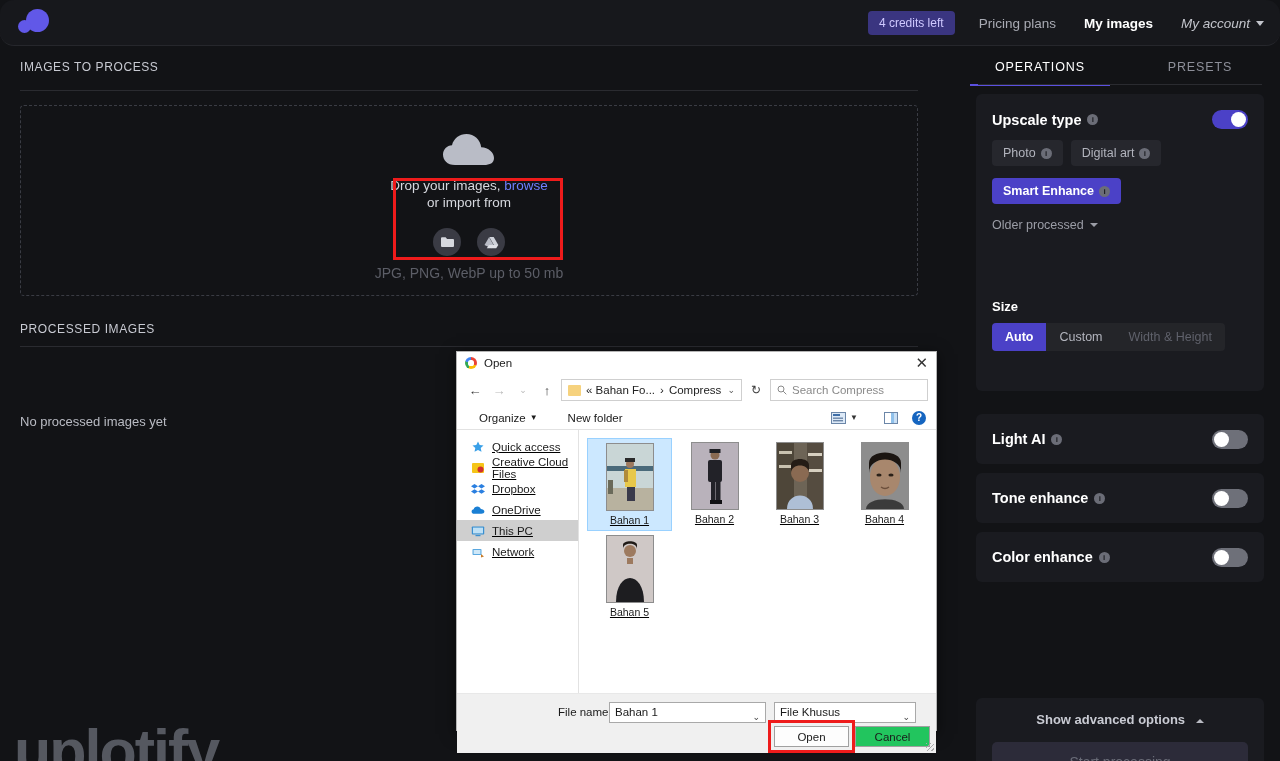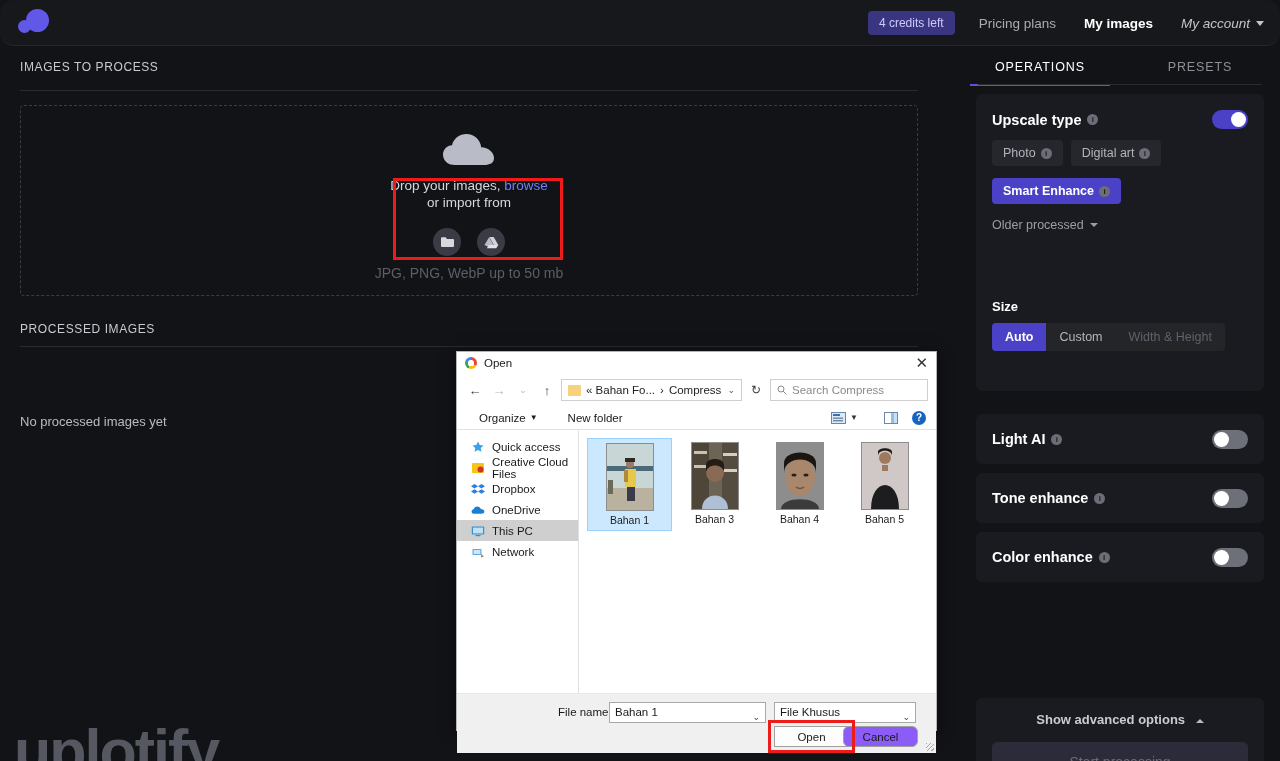--- a/index.html
+++ b/index.html
@@ -205,21 +205,21 @@
 
   .dlg-tools {
     height:24px; display:flex; align-items:center; padding:0 10px; gap:18px;
     font-size:11.5px; color:#1a1a1a; border-bottom:1px solid #e2e2e2;
   }
   .tool-item { cursor:pointer; display:flex; align-items:center; gap:4px;margin-left:12px; }
   .tool-right { margin-left:auto; display:flex; align-items:center; gap:14px; }
   .help-circ { width:14px;height:14px;border-radius:50%;background:#1565c0;color:#fff;font-size:10px;
     display:flex;align-items:center;justify-content:center; cursor:pointer; font-weight:bold;}
 
-  .dlg-body { display:flex; height:263px; }
+  .dlg-body { display:flex; height:263px;text-decoration:underline; }
   .dlg-side { width:122px; border-right:1px solid #e2e2e2; padding-top:6px; }
   .side-item {
     height:21px; display:flex; align-items:center; gap:7px; padding-left:14px;
     font-size:11.5px; color:#1a1a1a; cursor:pointer;
   }
   .side-item.sel { background:#cfcfcf; }
   .si-ic { width:14px; height:14px; flex:none; }
 
   .dlg-files { flex:1; padding:8px 6px 0 8px; display:flex; flex-wrap:wrap; align-content:flex-start; }
   .file-cell {
@@ -242,21 +242,21 @@
     position:absolute; left:317px; top:8px; width:142px; height:21px;
     border:1px solid #a9a9a9; background:#fff; font-size:11.5px; color:#1a1a1a;
     padding:0 32px 0 5px; line-height:19px; cursor:pointer;
   }
   .btn {
     position:absolute; top:32px; height:21px; width:75px; border:1px solid #a0a0a0;
     background:#e6e6e6; font-size:11.5px; color:#1a1a1a;
     display:flex; align-items:center; justify-content:center; cursor:pointer;
   }
   #btn-open   { left:317px; background:#fdfdfd; }
-  #btn-cancel { left:386px; background:#8b5cf6;border-radius:6px; }
+  #btn-cancel { left:398px; background:#22c55e; }
   .red-box2 {
     position:absolute; left:311px; top:26px; width:87px; height:33px;
     border:3px solid #ee1b1b; pointer-events:none; z-index:3;
   }
   .resize-grip { position:absolute; right:2px; bottom:2px; width:8px; height:8px;
     background:repeating-linear-gradient(135deg,#aaa 0 1px,transparent 1px 3px); }
 </style>
 </head>
 <body>
 
@@ -538,20 +538,35 @@
               <rect x="17" y="26" width="4" height="12" fill="#b08a3a"></rect>
               <rect x="20" y="43" width="8" height="14" fill="#3a3a4a"></rect>
               <rect x="1" y="36" width="5" height="14" fill="#6a6a5a"></rect>
             </svg>
           </div>
           <div class="file-name">Bahan 1</div>
         </div>
         <div class="file-cell">
           <div class="thumb">
             <svg width="46" height="66" viewBox="0 0 46 66">
+              <rect width="46" height="66" fill="#b9b2bb"></rect>
+              <circle cx="23" cy="12" r="4.5" fill="#8a6a52"></circle>
+              <rect x="17.5" y="6" width="11" height="4" fill="#1f1f24"></rect>
+              <rect x="16" y="17" width="14" height="22" rx="2" fill="#222228"></rect>
+              <rect x="19" y="38" width="4.5" height="20" fill="#222228"></rect>
+              <rect x="24" y="38" width="4.5" height="20" fill="#222228"></rect>
+              <rect x="18" y="57" width="6" height="4" fill="#111114"></rect>
+              <rect x="24" y="57" width="6" height="4" fill="#111114"></rect>
+            </svg>
+          </div>
+          <div class="file-name">Bahan 2</div>
+        </div>
+        <div class="file-cell">
+          <div class="thumb">
+            <svg width="46" height="66" viewBox="0 0 46 66">
               <rect width="46" height="66" fill="#6d6456"></rect>
               <rect x="0" y="0" width="17" height="66" fill="#4e4639"></rect>
               <rect x="2" y="8" width="13" height="3" fill="#c9c2b0"></rect>
               <rect x="2" y="22" width="13" height="3" fill="#c9c2b0"></rect>
               <rect x="30" y="0" width="16" height="66" fill="#554c40"></rect>
               <rect x="31" y="10" width="14" height="3" fill="#d6cfc0"></rect>
               <rect x="31" y="26" width="14" height="3" fill="#d6cfc0"></rect>
               <circle cx="23" cy="30" r="9" fill="#8a6a52"></circle>
               <path d="M14 30 C14 20 32 20 32 30 L32 22 C32 14 14 14 14 22 Z" fill="#241c16"></path>
               <path d="M10 66 C10 48 36 48 36 66 Z" fill="#aebfd6"></path>

